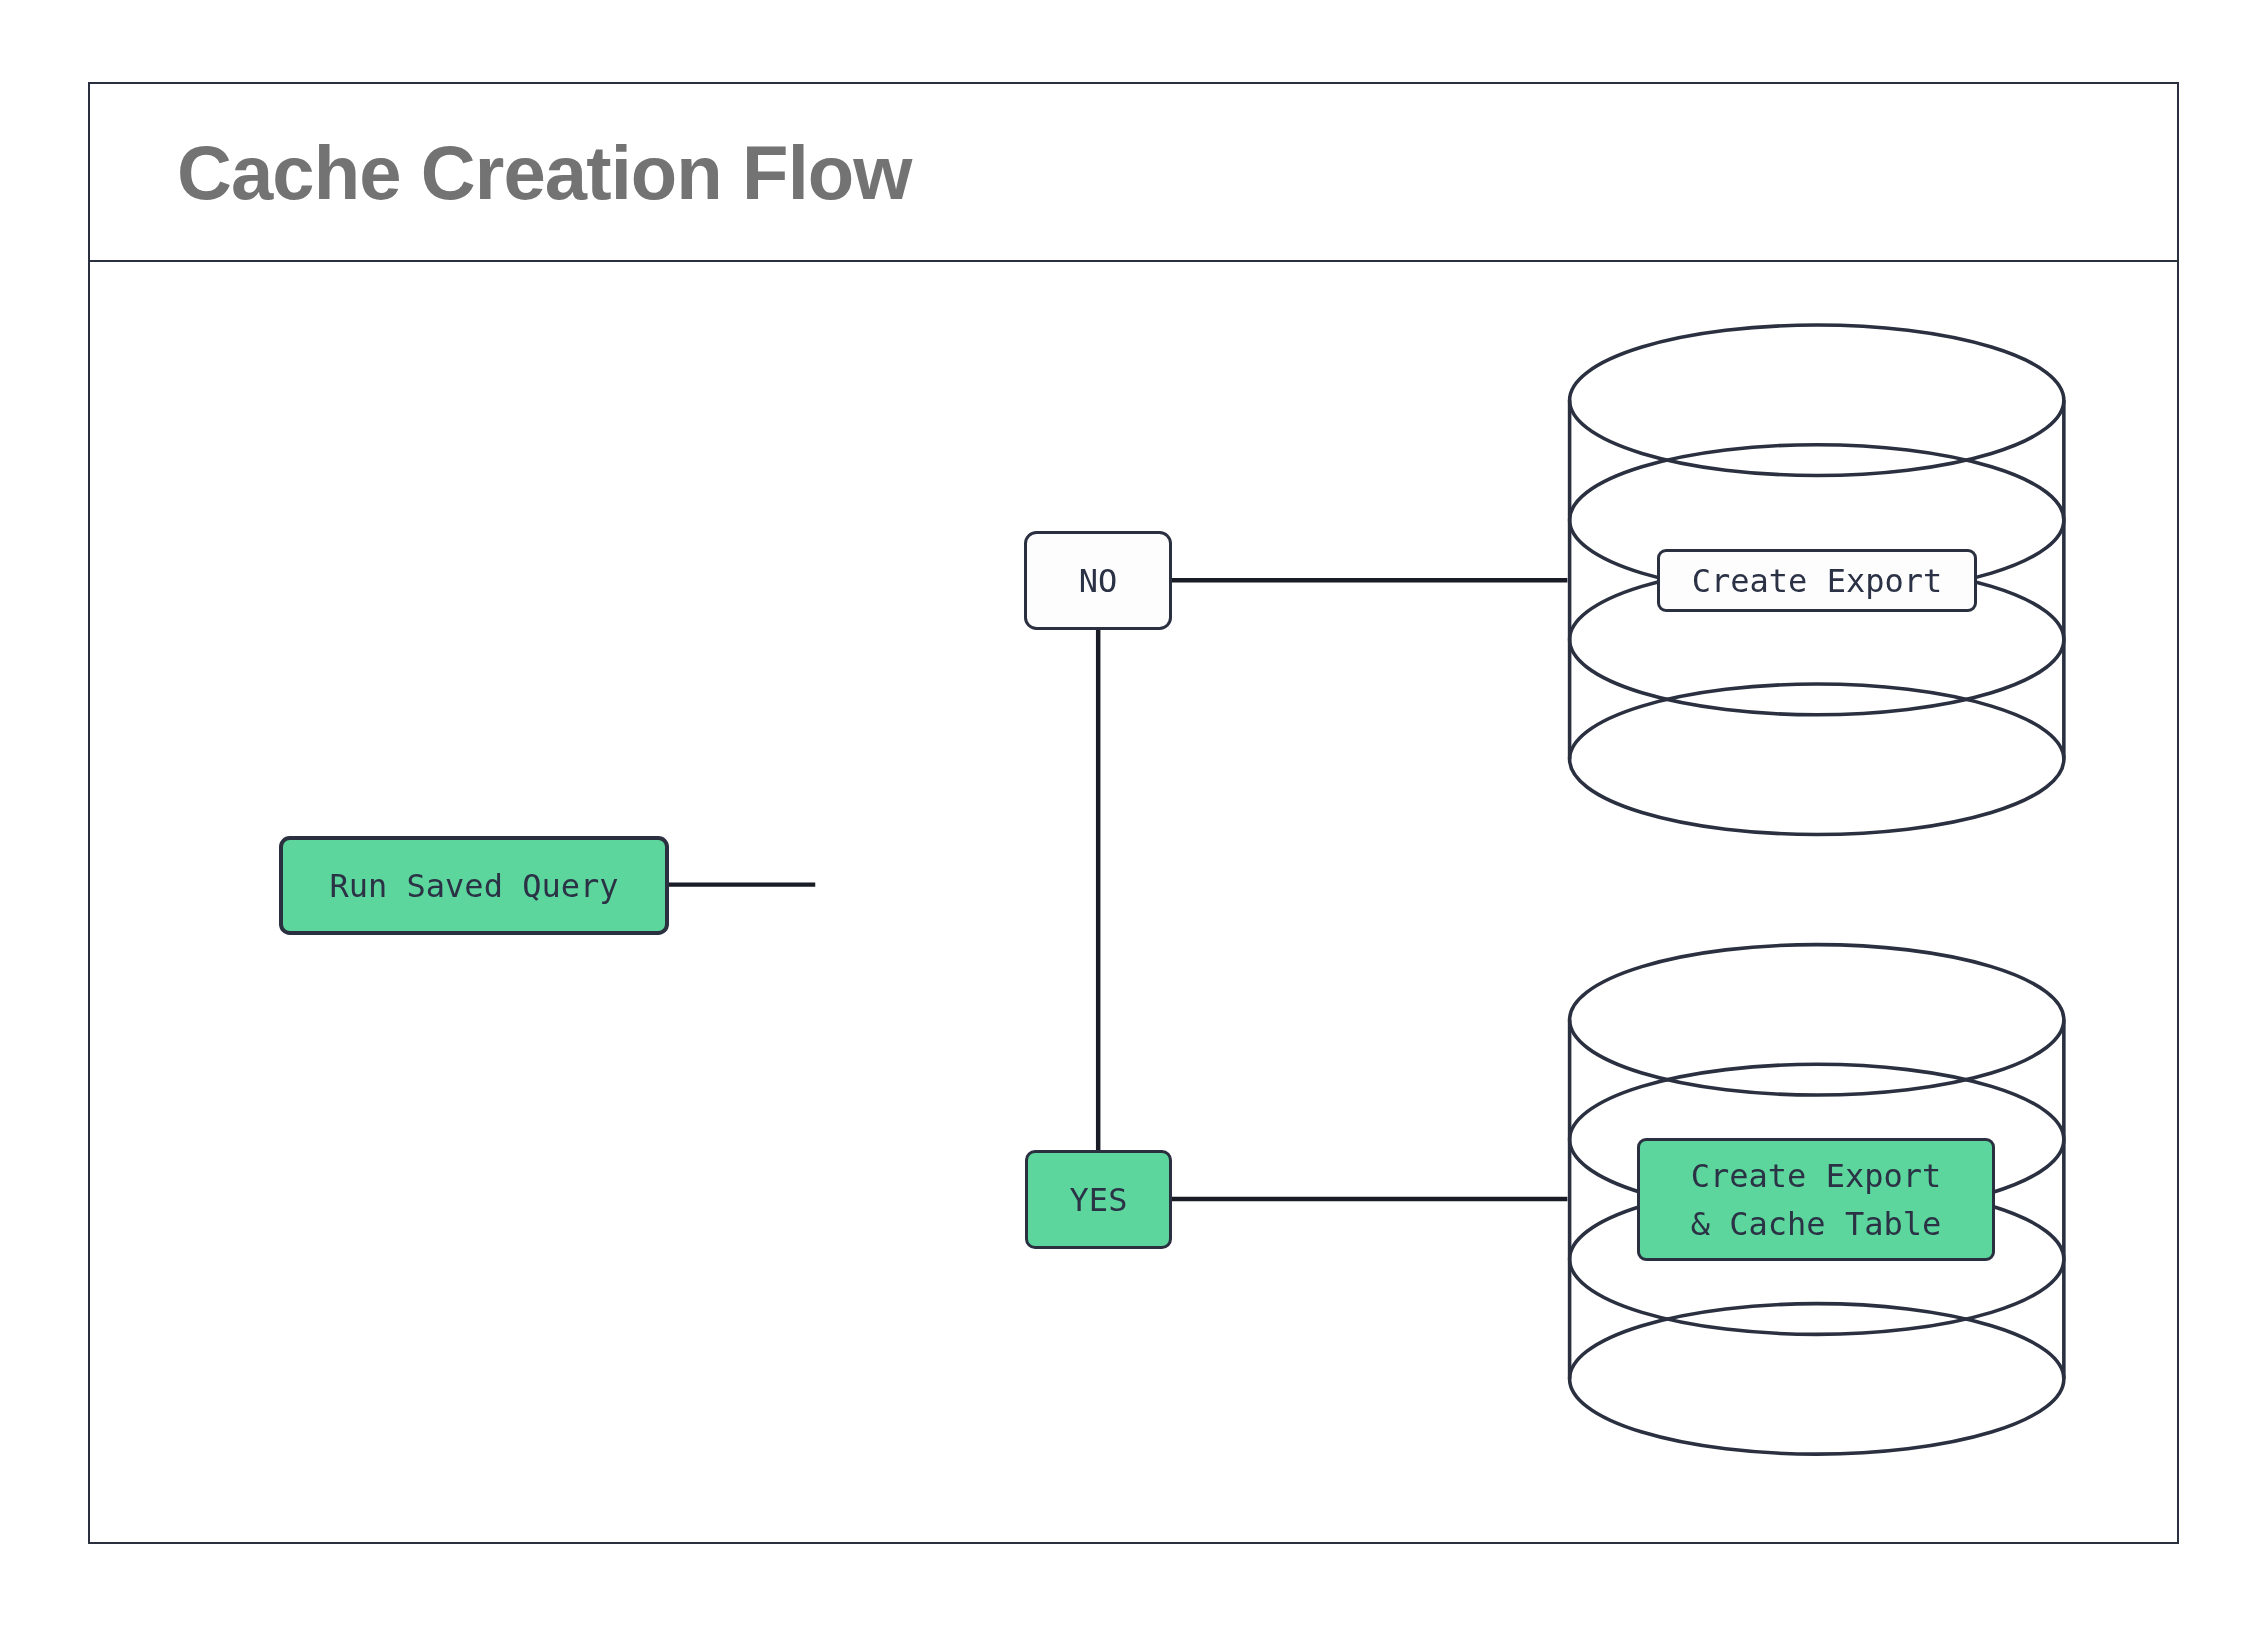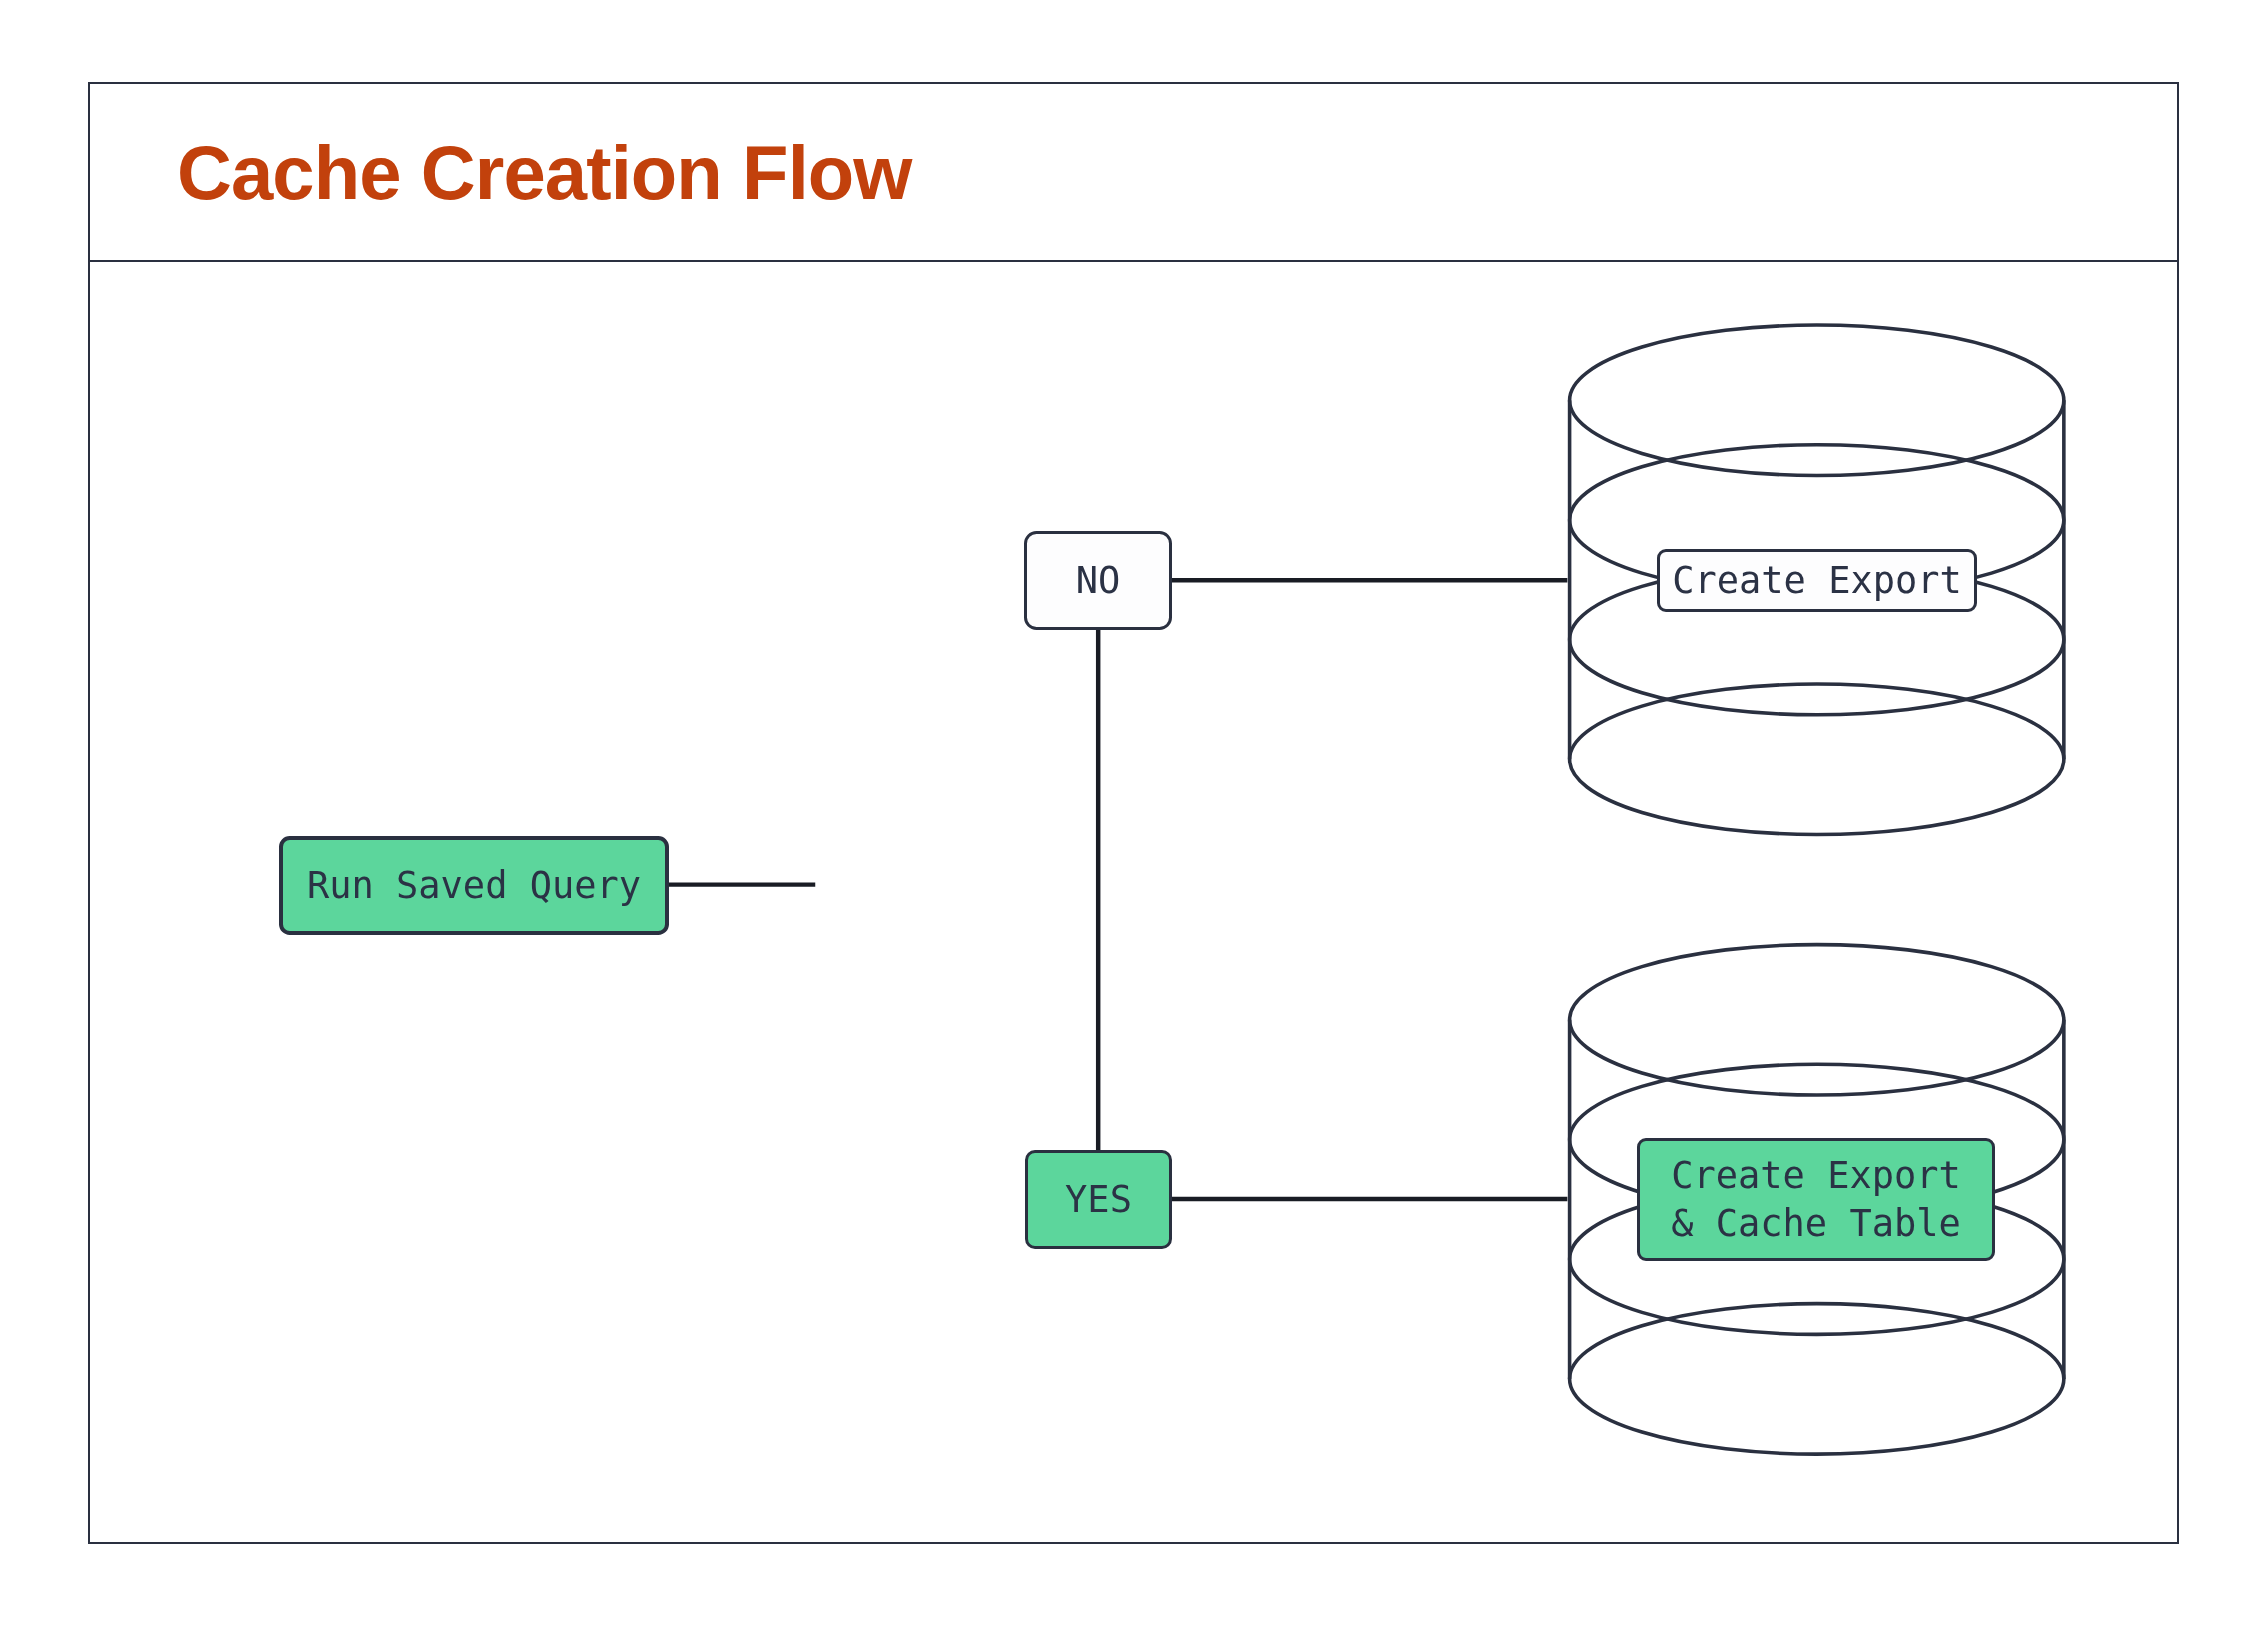--- a/index.html
+++ b/index.html
@@ -28,36 +28,36 @@
     align-items: center;
     padding-left: 87px;
     box-sizing: content-box;
   }
   .title {
     margin: 0;
     font-family: "Liberation Sans", sans-serif;
     font-weight: 700;
     font-size: 76px;
     letter-spacing: -0.9px;
-    color: #c2410c;
+    color: #737373;
   }
   .wires {
     position: absolute;
     left: 0; top: 0;
     width: 2268px; height: 1626px;
     pointer-events: none;
   }
   .node {
     position: absolute;
     box-sizing: border-box;
     display: flex;
     align-items: center;
     justify-content: center;
     font-family: "DejaVu Sans Mono", monospace;
-    font-size: 37px;
+    font-size: 32px;
     font-weight: 500;
     color: #2b3245;
     white-space: nowrap;
     text-align: center;
   }
   .node-start {
     left: 279px; top: 836px; width: 390px; height: 99px;
     background: #5cd69c;
     border: 4.5px solid #2a3040;
     border-radius: 10.7px;

